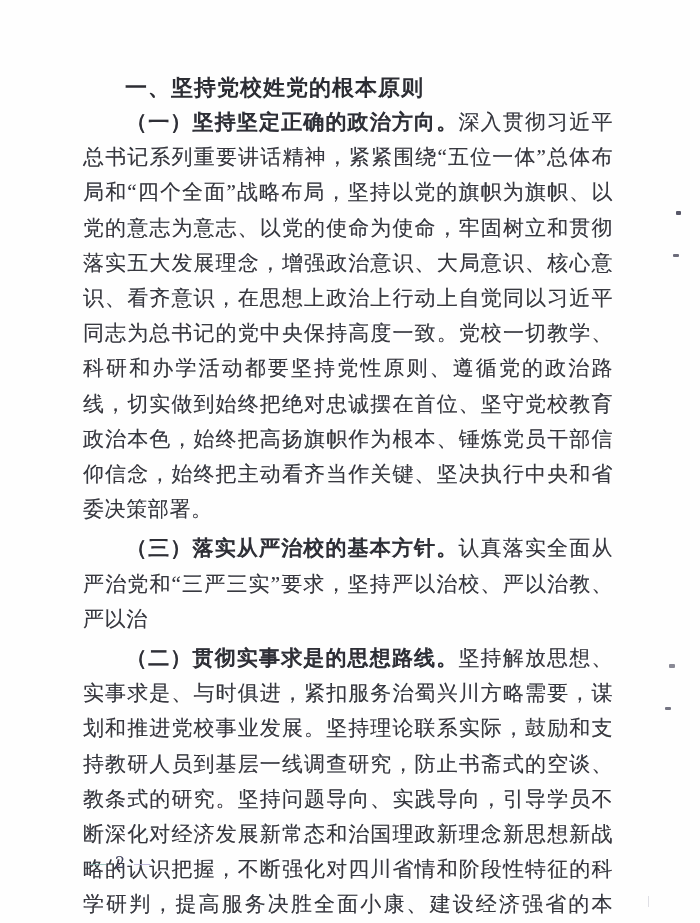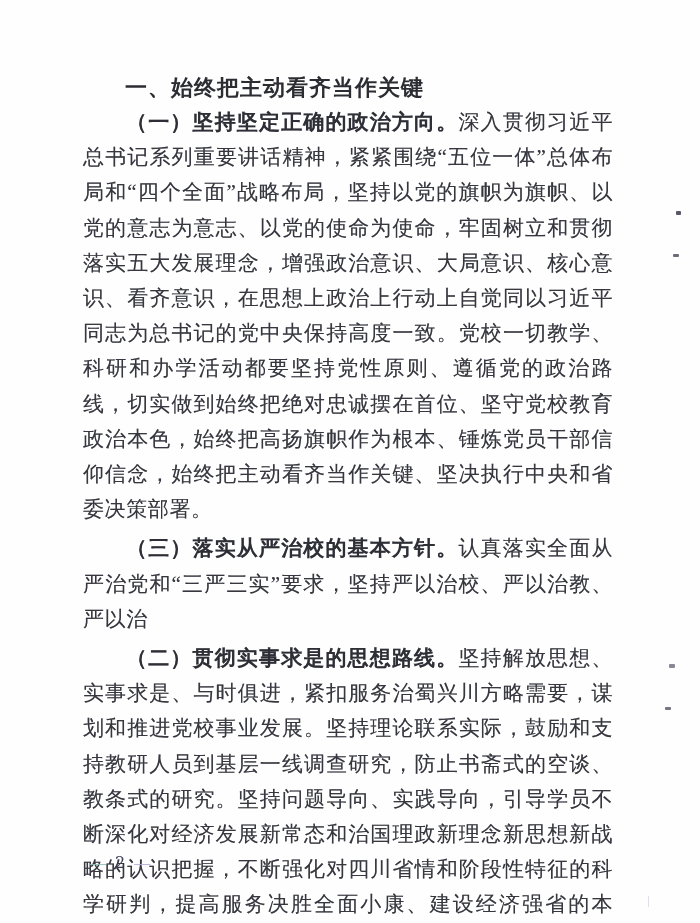--- a/index.html
+++ b/index.html
@@ -82,21 +82,21 @@
     left: 648px; top: 896px; width: 1px; height: 11px;
     background: #c9c9d4; opacity: 0.6;
   }
 </style>
 </head>
 <body>
 
 <div class="page">
   <div class="content">
 
-    <h1 class="heading">一、始终把主动看齐当作关键</h1>
+    <h1 class="heading">一、坚持党校姓党的根本原则</h1>
 
     <p class="para"><span class="lead">（一）坚持坚定正确的政治方向。</span><span>深入贯彻习近平总书记系列重要讲话精神，紧紧围绕“五位一体”总体布局和“四个全面”战略布局，坚持以党的旗帜为旗帜、以党的意志为意志、以党的使命为使命，牢固树立和贯彻落实五大发展理念，增强政治意识、大局意识、核心意识、看齐意识，在思想上政治上行动上自觉同以习近平同志为总书记的党中央保持高度一致。党校一切教学、科研和办学活动都要坚持党性原则、遵循党的政治路线，切实做到始终把绝对忠诚摆在首位、坚守党校教育政治本色，始终把高扬旗帜作为根本、锤炼党员干部信仰信念，始终把主动看齐当作关键、坚决执行中央和省委决策部署。</span></p>
 
     <p class="para"><span class="lead">（三）落实从严治校的基本方针。</span><span>认真落实全面从严治党和“三严三实”要求，坚持严以治校、严以治教、严以治</span></p>
 
     <p class="para"><span class="lead">（二）贯彻实事求是的思想路线。</span><span>坚持解放思想、实事求是、与时俱进，紧扣服务治蜀兴川方略需要，谋划和推进党校事业发展。坚持理论联系实际，鼓励和支持教研人员到基层一线调查研究，防止书斋式的空谈、教条式的研究。坚持问题导向、实践导向，引导学员不断深化对经济发展新常态和治国理政新理念新思想新战略的认识把握，不断强化对四川省情和阶段性特征的科学研判，提高服务决胜全面小康、建设经济强省的本领。</span></p>
   </div>
 
   <div class="page-number"><span class="dash-left">—</span><span class="num">2</span><span class="dash-right">—</span></div>
 

